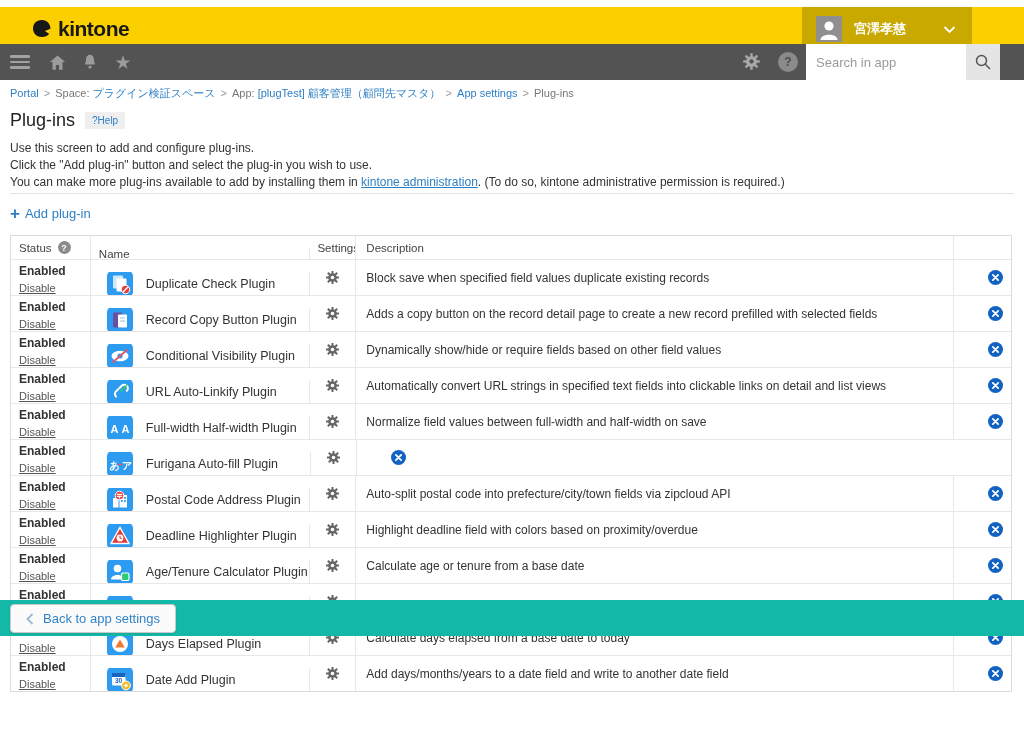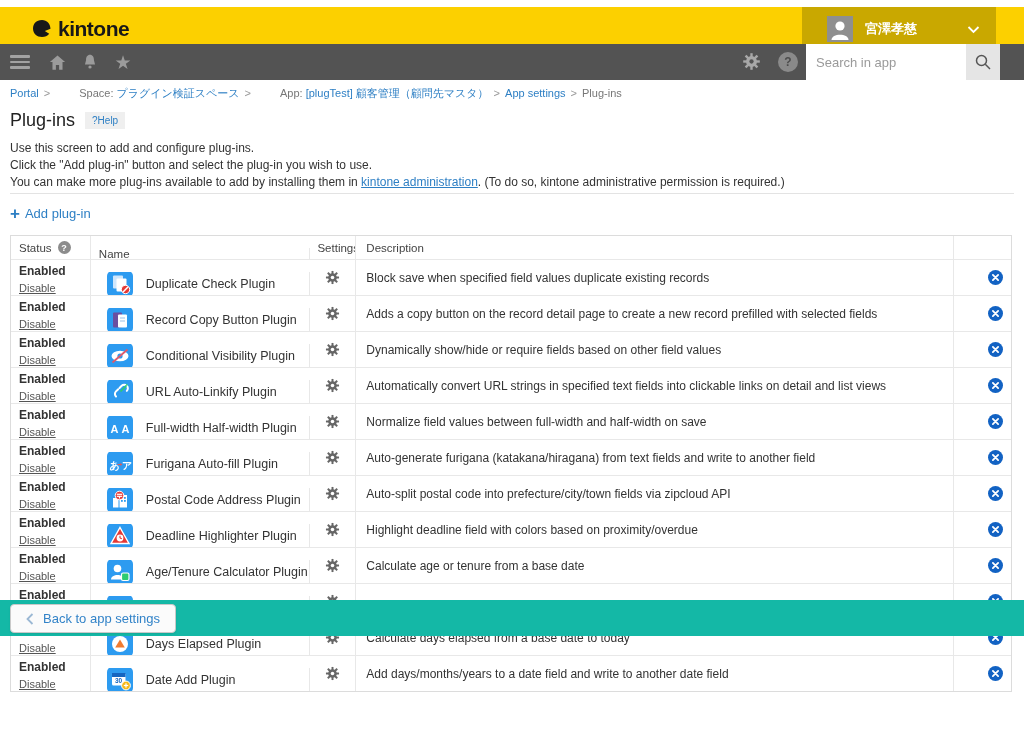--- a/index.html
+++ b/index.html
@@ -4,22 +4,22 @@
 <style>
   * { box-sizing: border-box; margin: 0; padding: 0; }
   html,body { width:1024px; height:740px; background:#fff; overflow:hidden;
               font-family:"Liberation Sans","DejaVu Sans",sans-serif; }
   .screen { position:relative; width:1024px; height:740px; background:#fff; }
 
   
   .topbar { position:absolute; top:7px; left:0; width:1024px; height:44px; background:#fcd000; }
   .logo { position:absolute; left:30px; top:0; height:44px; display:flex; align-items:center; gap:4px; cursor:pointer; }
   .logo-text { font-size:21px; font-weight:bold; color:#181818; letter-spacing:-0.5px; }
-  .user-panel { position:absolute; left:802px; top:0; width:194px; height:44px; background:#c9a800;
-                display:flex; align-items:center; cursor:pointer;padding-left:11px; }
+  .user-panel { position:absolute; left:802px; top:0; width:170px; height:44px; background:#c9a800;
+                display:flex; align-items:center; cursor:pointer; }
   .avatar { width:26px; height:26px; background:#8f8f8f; margin-left:14px; display:flex; align-items:flex-end; justify-content:center; overflow:hidden; }
   .user-name { color:#fff; font-size:13px; font-weight:bold; margin-left:12px; flex:1; }
   .user-chevron { margin-right:16px; }
 
   
   .navbar { position:absolute; top:44px; left:0; width:1024px; height:36px; background:#535353; }
   .nav-left { position:absolute; left:10px; top:0; height:36px; display:flex; align-items:center; gap:13px; }
   .nav-icon { width:20px; height:20px; display:flex; align-items:center; justify-content:center; cursor:pointer; }
   .hamburger { width:20px; display:flex; flex-direction:column; gap:3px; cursor:pointer; margin-right:4px; }
   .hamburger span { display:block; height:2.5px; background:#a2a2a2; border-radius:1px; }
@@ -30,21 +30,21 @@
   .search-box { position:absolute; left:806px; top:0; width:160px; height:36px; border:none; outline:none;
                 padding:0 10px; font-size:13px; color:#be185d; font-family:inherit; }
   .search-box::placeholder { color:#9a9a9a; }
   .search-btn { position:absolute; left:966px; top:0; width:34px; height:36px; background:#e5e5e5; border:none;
                 display:flex; align-items:center; justify-content:center; cursor:pointer; }
 
   
   .breadcrumb { position:absolute; top:86px; left:10px; font-size:11px; color:#777; }
   .breadcrumb .sep { margin:0 5px; color:#999; }
   .breadcrumb .crumb-link { color:#2d7fc4; cursor:pointer; }
-  .breadcrumb .crumb-prefix { color:#777;margin-left:24px; }
+  .breadcrumb .crumb-prefix { color:#777; }
   .breadcrumb .crumb-current { color:#777; }
 
   
   .title-row { position:absolute; top:110px; left:10px; display:flex; align-items:center; }
   .page-title { font-size:18px; font-weight:400; color:#222; }
   .help-badge { margin-left:10px; background:#efefef; color:#2d7fc4; font-size:10px; padding:3px 7px; cursor:pointer; }
   .intro { position:absolute; top:140px; left:10px; font-size:12px; color:#333; line-height:17px; }
   .intro a { color:#2d7fc4; text-decoration:underline; cursor:pointer; }
   .divider { position:absolute; top:193px; left:10px; width:1004px; height:1px; background:#e3e3e3; }
   .add-link { position:absolute; top:206px; left:10px; display:flex; align-items:center; gap:5px;
@@ -391,21 +391,20 @@
                   <line x1="8" y1="1" x2="8" y2="15"></line>
                   <line x1="1" y1="8" x2="15" y2="8"></line>
                   <line x1="3" y1="3" x2="13" y2="13"></line>
                   <line x1="13" y1="3" x2="3" y2="13"></line>
                 </g>
                 <circle cx="8" cy="8" r="4.6" fill="#666"></circle>
                 <circle cx="8" cy="8" r="1.9" fill="#fff"></circle>
               </svg>
       </span>
     </div>
-    <div class="cell c-desc desc-text">Auto-generate furigana (katakana/hiragana) from text fields and write to another field</div>
     <div class="cell c-del">
       <span class="del-btn">
         <svg width="15" height="15" viewBox="0 0 16 16">
                 <circle cx="8" cy="8" r="8" fill="#1262c3"></circle>
                 <path d="M5.2 5.2 L10.8 10.8 M10.8 5.2 L5.2 10.8" stroke="#fff" stroke-width="1.9" stroke-linecap="round"></path>
               </svg>
       </span>
     </div>
   </div>
         <div class="t-row">

